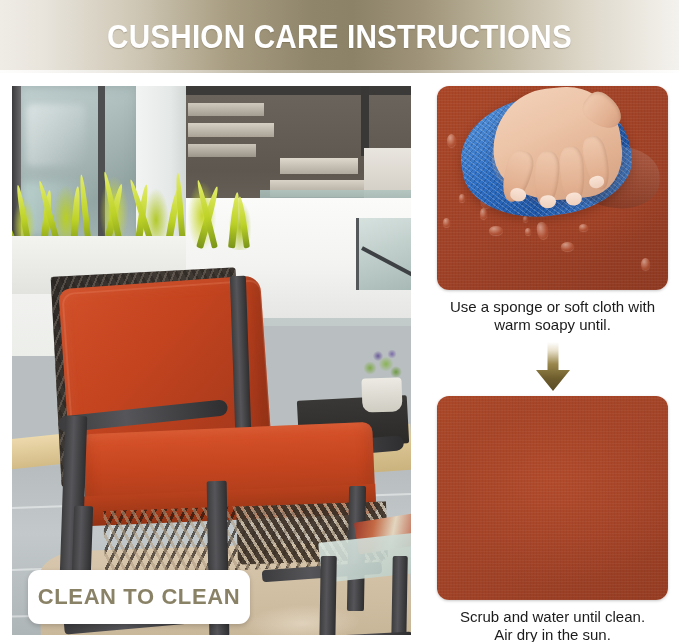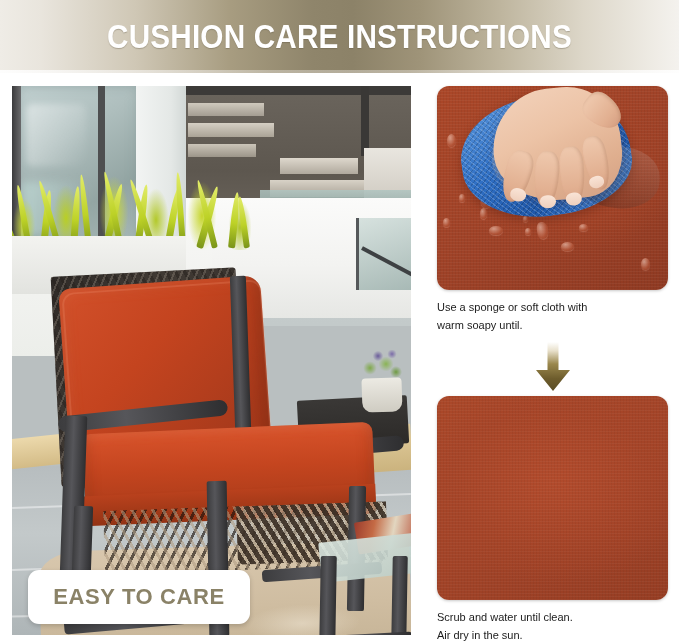--- a/index.html
+++ b/index.html
@@ -457,22 +457,23 @@
     background: linear-gradient(to bottom, #f9e4d6, #efd0bd);
     border-radius: 45% 45% 50% 50%;
   }
   #step2-photo {
     background:
       radial-gradient(ellipse 170px 120px at 50% 42%, #b24b2c 0%, #a7452895 60%, rgba(167,69,40,0) 85%),
       linear-gradient(150deg, #ab4829 0%, #a34428 50%, #963d23 100%);
   }
   .caption {
     margin-top: 8px;
+    text-align: center;
     color: #1b1b1b;
-    font-size: 11px;
+    font-size: 15px;
     line-height: 18px;
   }
   #arrow-wrap {
     position: relative;
     width: 231px;
     height: 58px;
     margin-top: 4px;
   }
   #down-arrow {
     position: absolute;
@@ -567,21 +568,21 @@
   <div class="layer frame-bar" id="foot-bar-right"></div>
 
   <div class="layer" id="magazine"></div>
   <div class="layer" id="side-table-glass"></div>
   <div class="layer frame-bar" id="side-table-frame1"></div>
   <div class="layer frame-bar" id="side-table-frame2"></div>
   <div class="layer frame-bar" id="side-table-foot"></div>
 </div>
 
 <div id="easy-clean-badge">
-  <span id="easy-clean-label">EASY TO CARE</span>
+  <span id="easy-clean-label">CLEAN TO CLEAN</span>
 </div>
 
 <div id="right-column">
 
   <div class="step-photo" id="step1-photo">
     <div id="fabric-texture"></div>
 
     <div class="droplet" style="left:10px;  top:48px;  width:9px;  height:13px;"></div>
     <div class="droplet" style="left:6px;   top:132px; width:7px;  height:9px;"></div>
     <div class="droplet" style="left:22px;  top:108px; width:6px;  height:8px;"></div>

